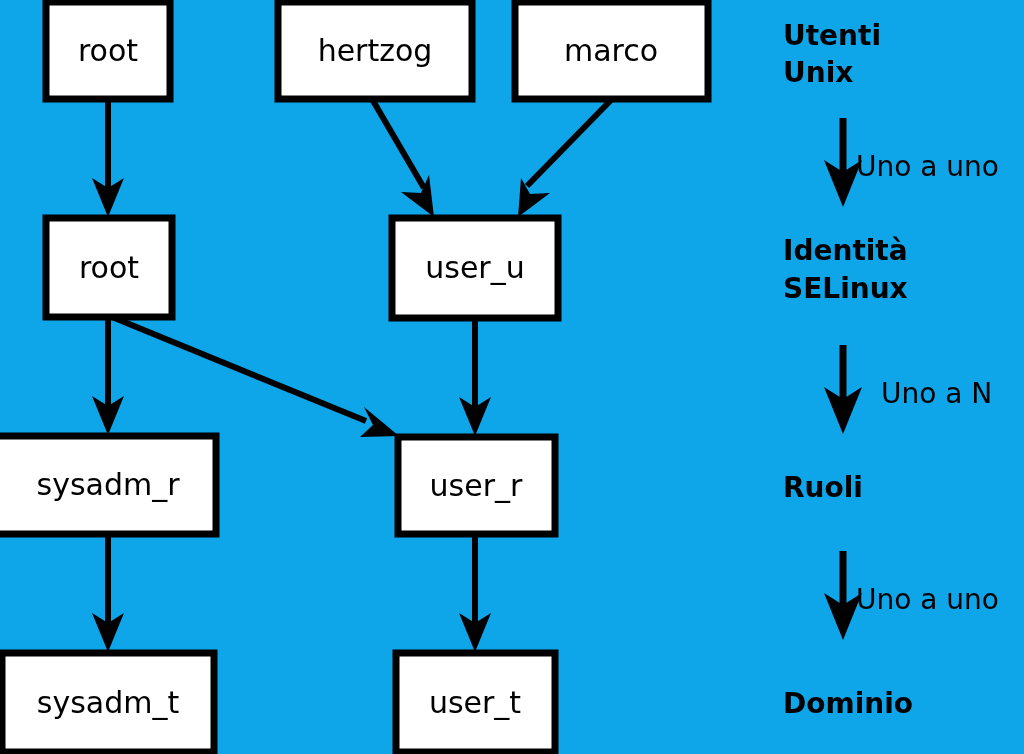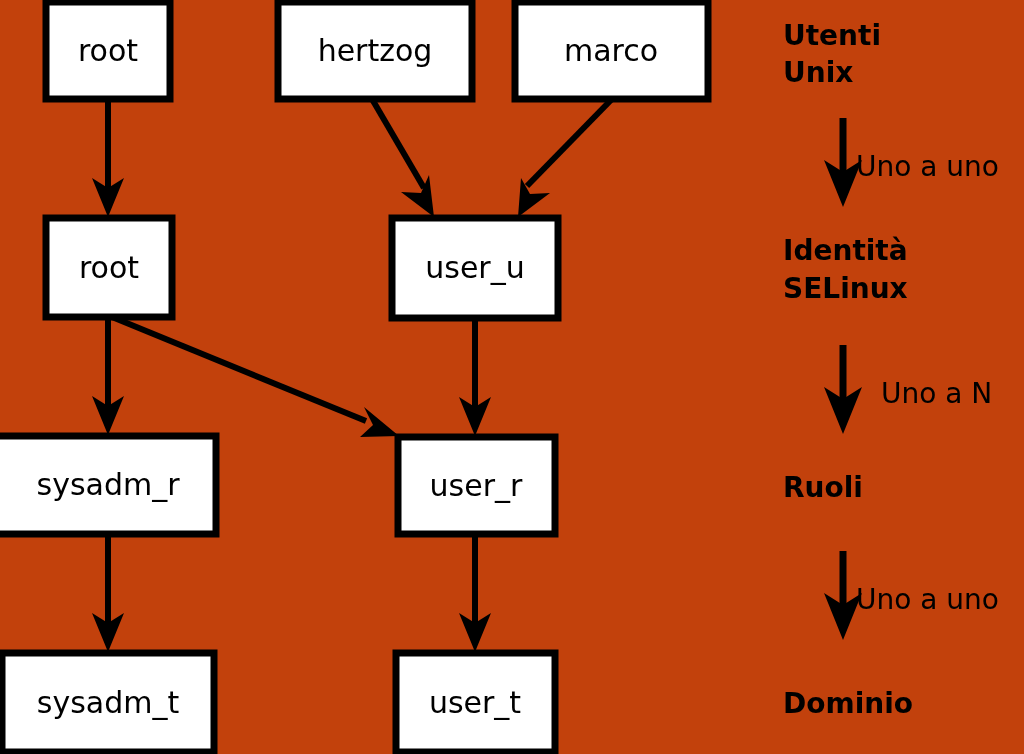--- a/index.html
+++ b/index.html
@@ -8,21 +8,21 @@
     padding: 0;
     background: #ffffff;
   }
   body {
     font-family: "DejaVu Sans", "Liberation Sans", sans-serif;
   }
   #canvas {
     position: relative;
     width: 1024px;
     height: 754px;
-    background: #c2410c;
+    background: #0ea5e9;
     overflow: hidden;
   }
   #diagram-svg {
     position: absolute;
     left: 0;
     top: 0;
     width: 1024px;
     height: 754px;
   }
   .node-box {

